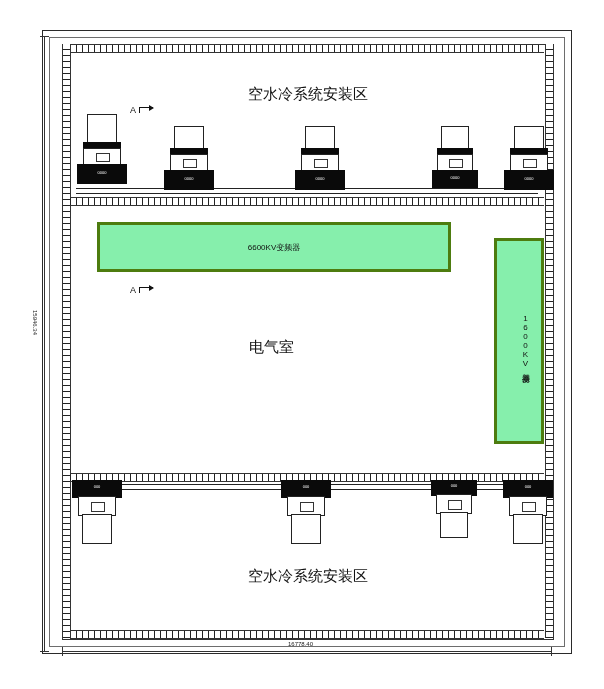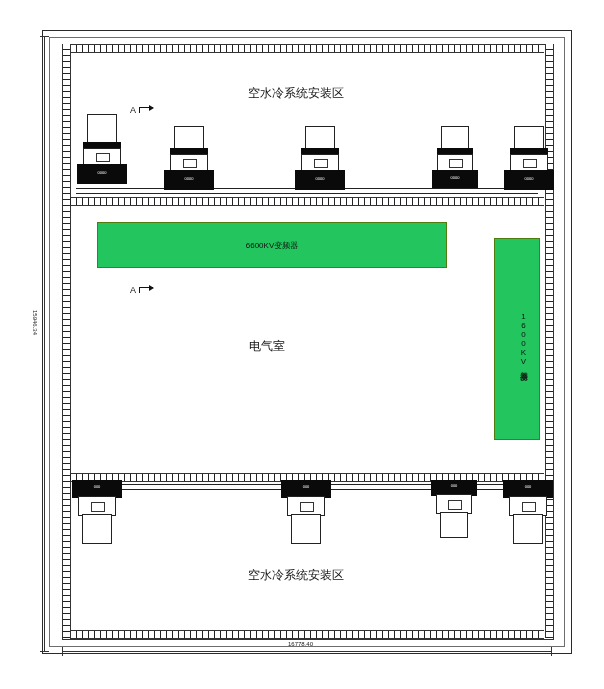--- a/index.html
+++ b/index.html
@@ -23,21 +23,21 @@
 
   
   .wall-vert{position:absolute;width:7px;background:
      repeating-linear-gradient(0deg,#222 0 1px,transparent 1px 6px);
      border-left:1px solid #333;border-right:1px solid #333;background-color:#fff;}
 
   
   .rail{position:absolute;height:4px;border-top:1px solid #222;border-bottom:1px solid #222;background:#fff;}
 
   
-  .xfmr{position:absolute;border:1px solid #4d7c0f;background:#22c55e;}
+  .xfmr{position:absolute;border:3px solid #4d7c0f;background:#86efac;}
   .xfmr .t{position:absolute;left:0;right:0;top:50%;transform:translateY(-50%);
            text-align:center;font-size:8px;color:#111;}
 
   
   .xfmr-v .t{writing-mode:vertical-rl;text-orientation:upright;left:50%;top:50%;
              transform:translate(-50%,-50%);position:absolute;}
 
   
   .unit{position:absolute;}
   .unit .stack{position:absolute;left:50%;transform:translateX(-50%);
@@ -57,21 +57,21 @@
   .secmark .tick{position:absolute;left:9px;top:2px;height:6px;width:0;border-left:1px solid #111;}
 
   
   .dimline-v{position:absolute;width:0;border-left:1px solid #333;}
   .dimline-h{position:absolute;height:0;border-top:1px solid #333;}
   .dimtick{position:absolute;background:#333;}
   .dimtxt{position:absolute;font-size:6px;color:#222;white-space:nowrap;}
   .dimtxt.v{writing-mode:vertical-rl;}
 
   
-  .zone-caption{position:absolute;font-size:12px;color:#111;white-space:nowrap;}
+  .zone-caption{position:absolute;font-size:15px;color:#111;white-space:nowrap;}
 </style>
 </head>
 <body>
 
 <div id="stage">
 
   <div class="abs" id="outer-frame"></div>
   <div class="abs" id="outer-frame-inner"></div>
 
   <div class="abs" id="building"></div>

